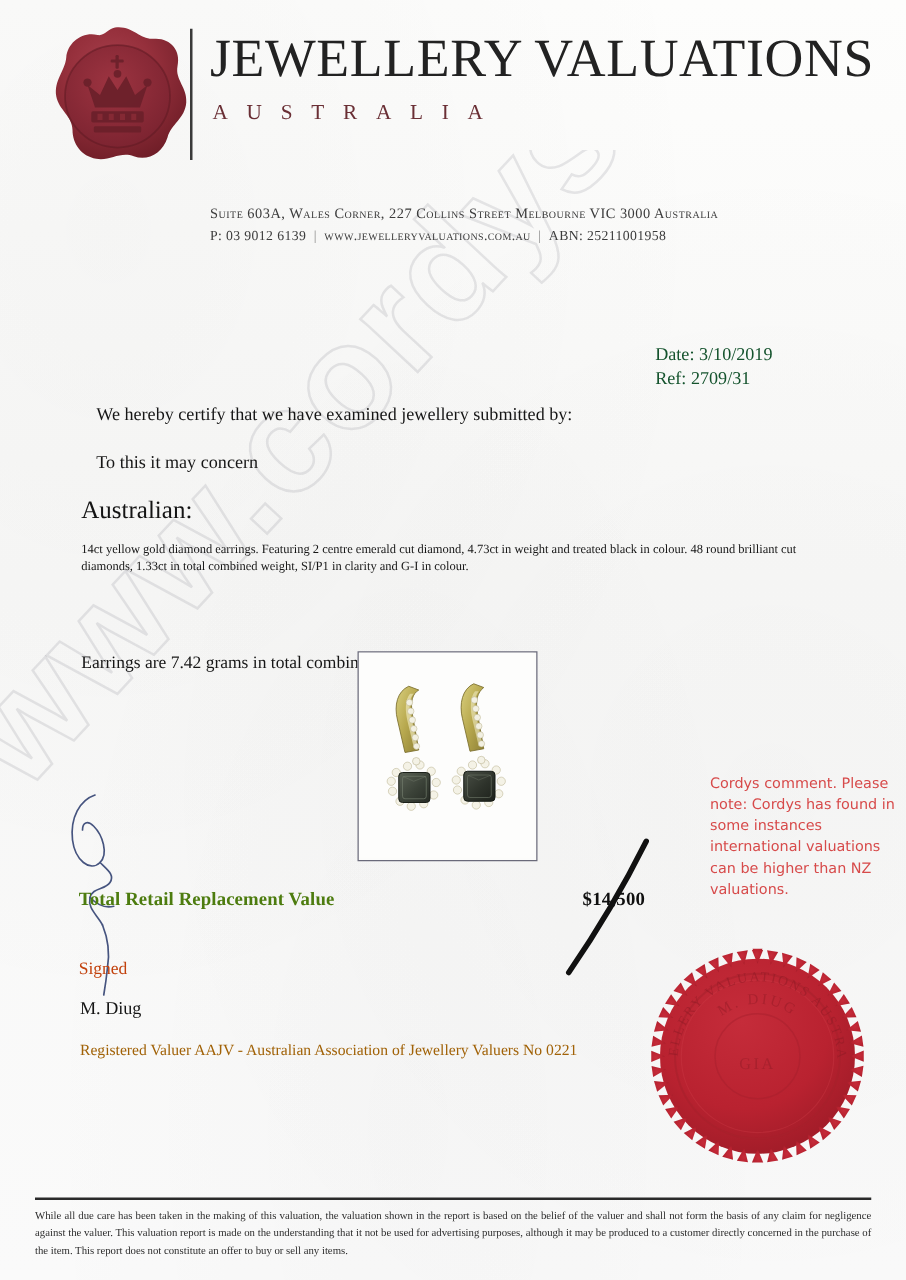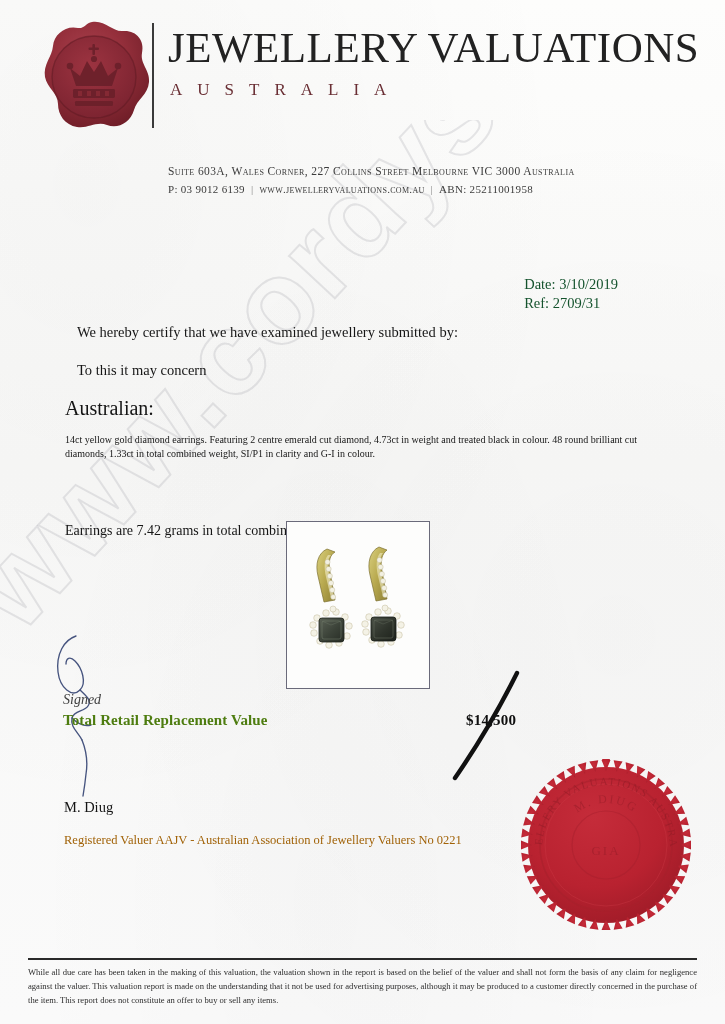--- a/index.html
+++ b/index.html
@@ -214,24 +214,23 @@
     left: 63px;
     top: 712px;
     font-size: 15px;
     font-weight: bold;
     color: #4d7c0f;
     letter-spacing: 0.1px;
   }
   .signed-label {
     position: absolute;
     left: 63px;
-    top: 692px;
+    top: 768px;
     font-size: 14px;
-    color: #404040;
-    font-style: italic;
+    color: #c2410c;
   }
   .total-amount {
     position: absolute;
     left: 466px;
     top: 712px;
     font-size: 15px;
     font-weight: bold;
     color: #0f0f0f;
     letter-spacing: 0.2px;
   }
@@ -496,20 +495,21 @@
   </svg>
 
   <div class="total-label">Total Retail Replacement Value</div>
   <div class="signed-label">Signed</div>
   <div class="total-amount">$14,500</div>
 
   <svg class="strike-line" viewBox="0 0 90 120">
     <path d="M10 113 C30 84 52 48 72 8" fill="none" stroke="#111111" stroke-width="4.4" stroke-linecap="round"></path>
   </svg>
 
+  <div class="cordys-note">Cordys comment. Please note:  Cordys has found in some instances international valuations can be higher than NZ valuations.</div>
 
   <div class="valuer-name">M. Diug</div>
   <div class="valuer-line2">Registered Valuer AAJV - Australian Association of Jewellery Valuers No 0221</div>
 
   <svg class="emboss-seal" viewBox="0 0 180 176">
     <defs>
       <radialGradient id="sealgrad" cx="42%" cy="32%" r="75%">
         <stop offset="0%" stop-color="#c52c3a"></stop>
         <stop offset="60%" stop-color="#b92230"></stop>
         <stop offset="100%" stop-color="#9d1b27"></stop>

